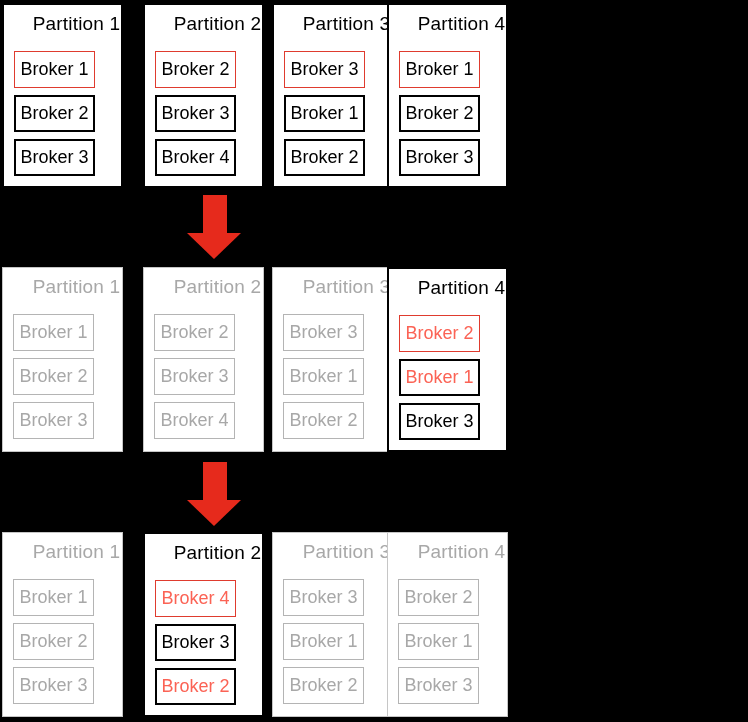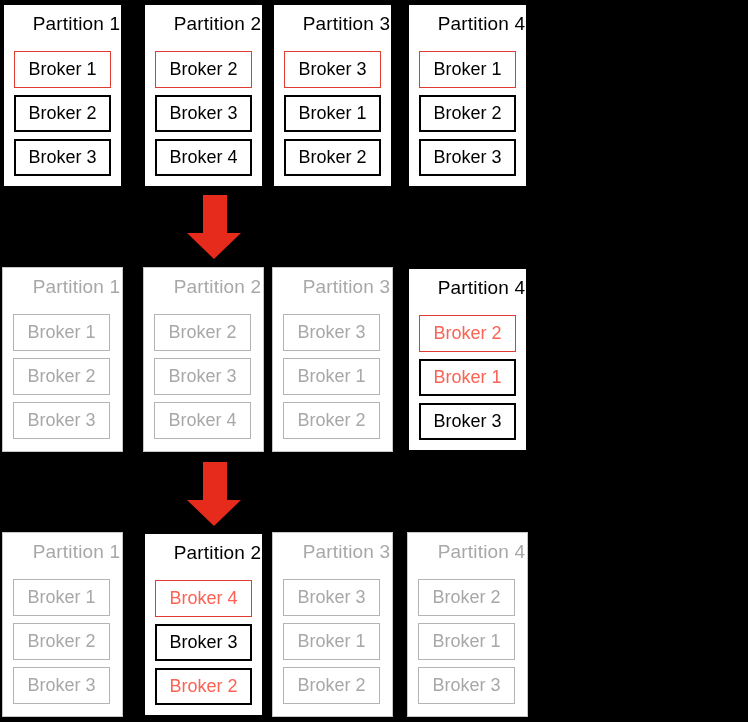--- a/index.html
+++ b/index.html
@@ -22,40 +22,40 @@
   }
   .partition.active   { border: 2px solid #000000; }
   .partition.inactive { border: 1px solid #c6c6c6; }
 
   .r0 { top: 3px; }
   .r1 { top: 267px; }
   .r2 { top: 532px; }
   .c0 { left: 2px; }
   .c1 { left: 143px; }
   .c2 { left: 272px; }
-  .c3 { left: 407px; }
+  .c3 { left: 387px; }
 
   .ptitle {
     position: absolute;
     top: 8px;
     left: 0;
     width: 100%;
     text-align: center;
     font-size: 19px;
     letter-spacing: 0.2px;
     color: #000000;
     margin-left: 14px;
   }
   .partition.inactive .ptitle { color: #a8a8a8; }
 
   
   .broker {
     position: absolute;
     left: 10px;
-    width: 97px;
+    width: 81px;
     height: 37px;
     box-sizing: border-box;
     display: flex;
     align-items: center;
     justify-content: center;
     font-size: 18px;
     background: #ffffff;
   }
   .b0 { top: 46px; }
   .b1 { top: 90px; }

